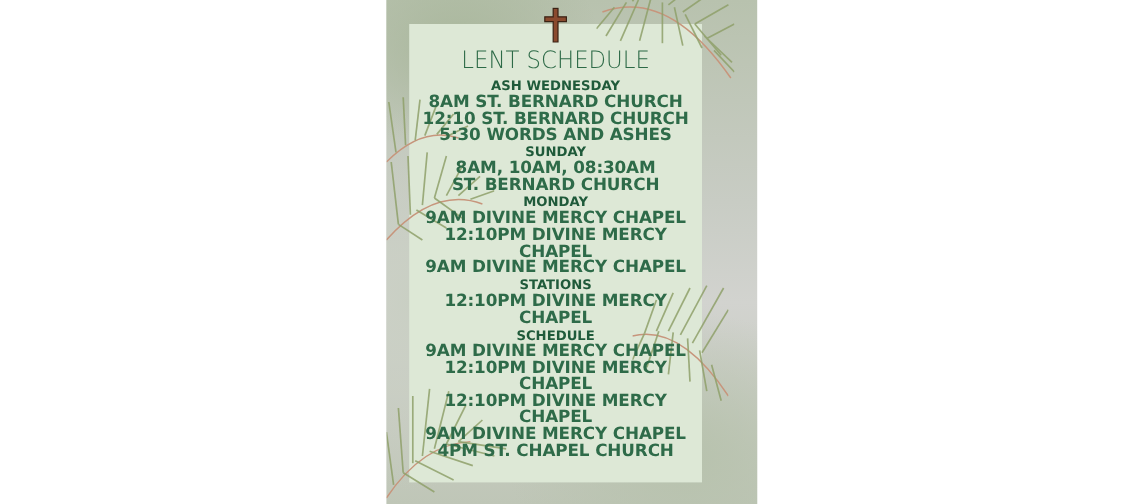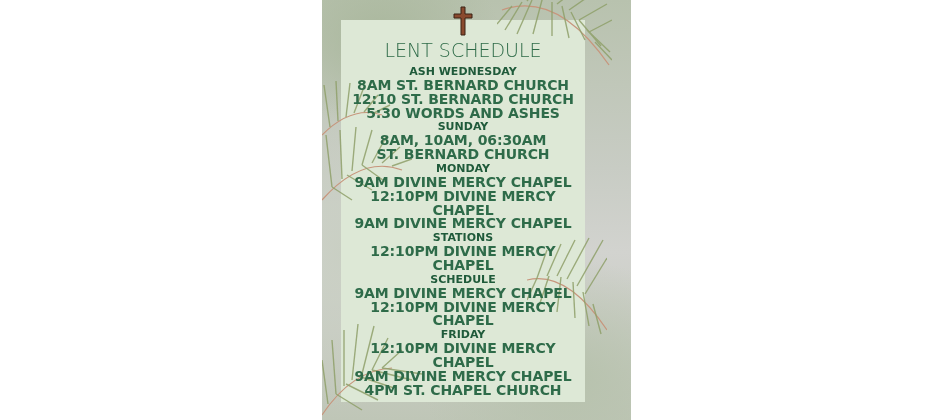--- a/index.html
+++ b/index.html
@@ -134,42 +134,41 @@
     <div class="title">LENT SCHEDULE</div>
 
     <div>
       <div class="day">ASH WEDNESDAY</div>
       <div class="line">8AM ST. BERNARD CHURCH</div>
       <div class="line">12:10 ST. BERNARD CHURCH</div>
       <div class="line">5:30 WORDS AND ASHES</div>
     </div>
     <div>
       <div class="day">SUNDAY</div>
-      <div class="line">8AM, 10AM, 06:30AM</div>
+      <div class="line">8AM, 10AM, 08:30AM</div>
       <div class="line">ST. BERNARD CHURCH</div>
     </div>
     <div>
       <div class="day">MONDAY</div>
       <div class="line">9AM DIVINE MERCY CHAPEL</div>
       <div class="line">12:10PM DIVINE MERCY CHAPEL</div>
     </div>
     <div>
       <div class="line">9AM DIVINE MERCY CHAPEL</div>
     </div>
     <div>
       <div class="day">STATIONS</div>
       <div class="line">12:10PM DIVINE MERCY CHAPEL</div>
     </div>
     <div>
       <div class="day">SCHEDULE</div>
       <div class="line">9AM DIVINE MERCY CHAPEL</div>
       <div class="line">12:10PM DIVINE MERCY CHAPEL</div>
     </div>
     <div>
-      <div class="day">FRIDAY</div>
       <div class="line">12:10PM DIVINE MERCY CHAPEL</div>
     </div>
     <div>
       <div class="line">9AM DIVINE MERCY CHAPEL</div>
       <div class="line">4PM ST. CHAPEL CHURCH</div>
     </div>
   </div>
 </div>
 
 </body></html>

